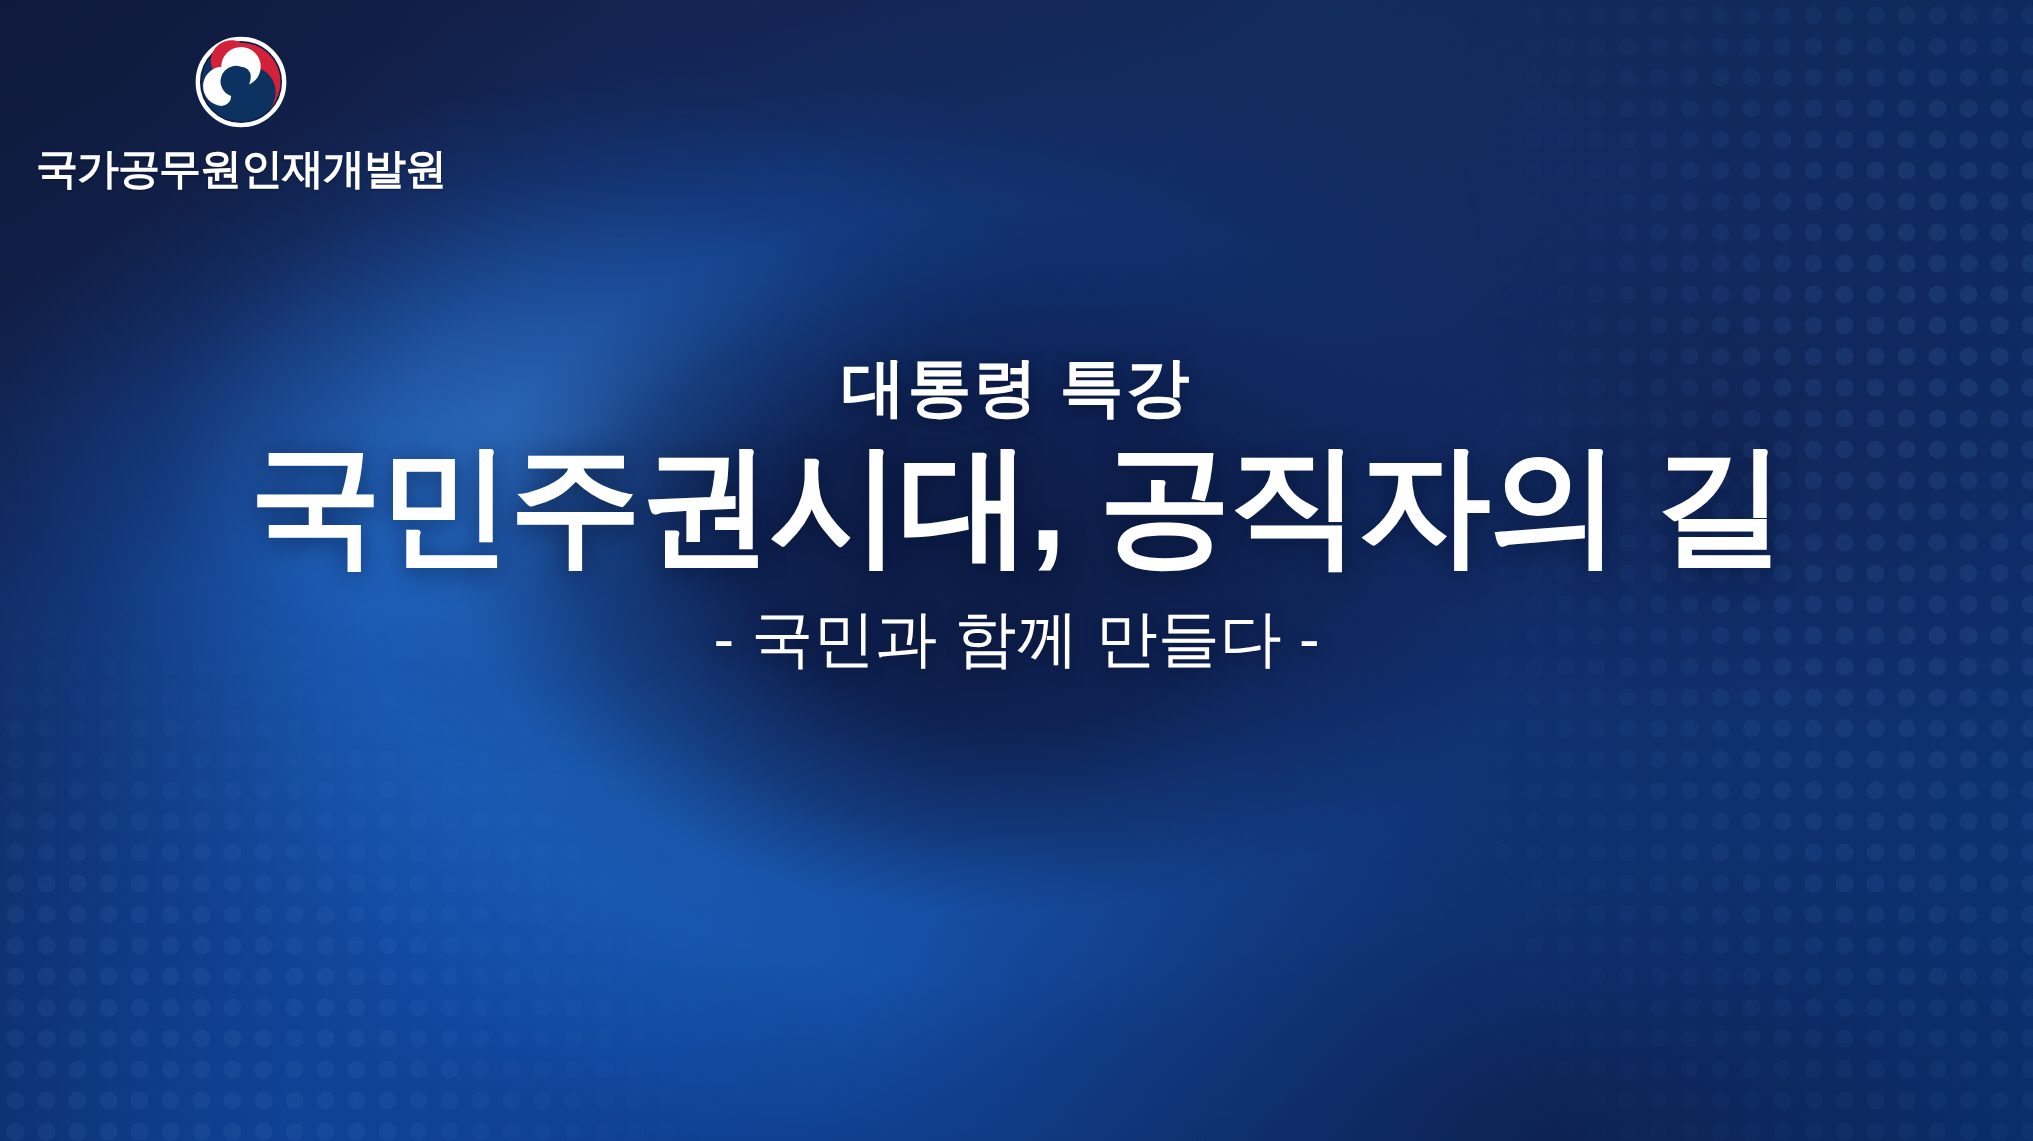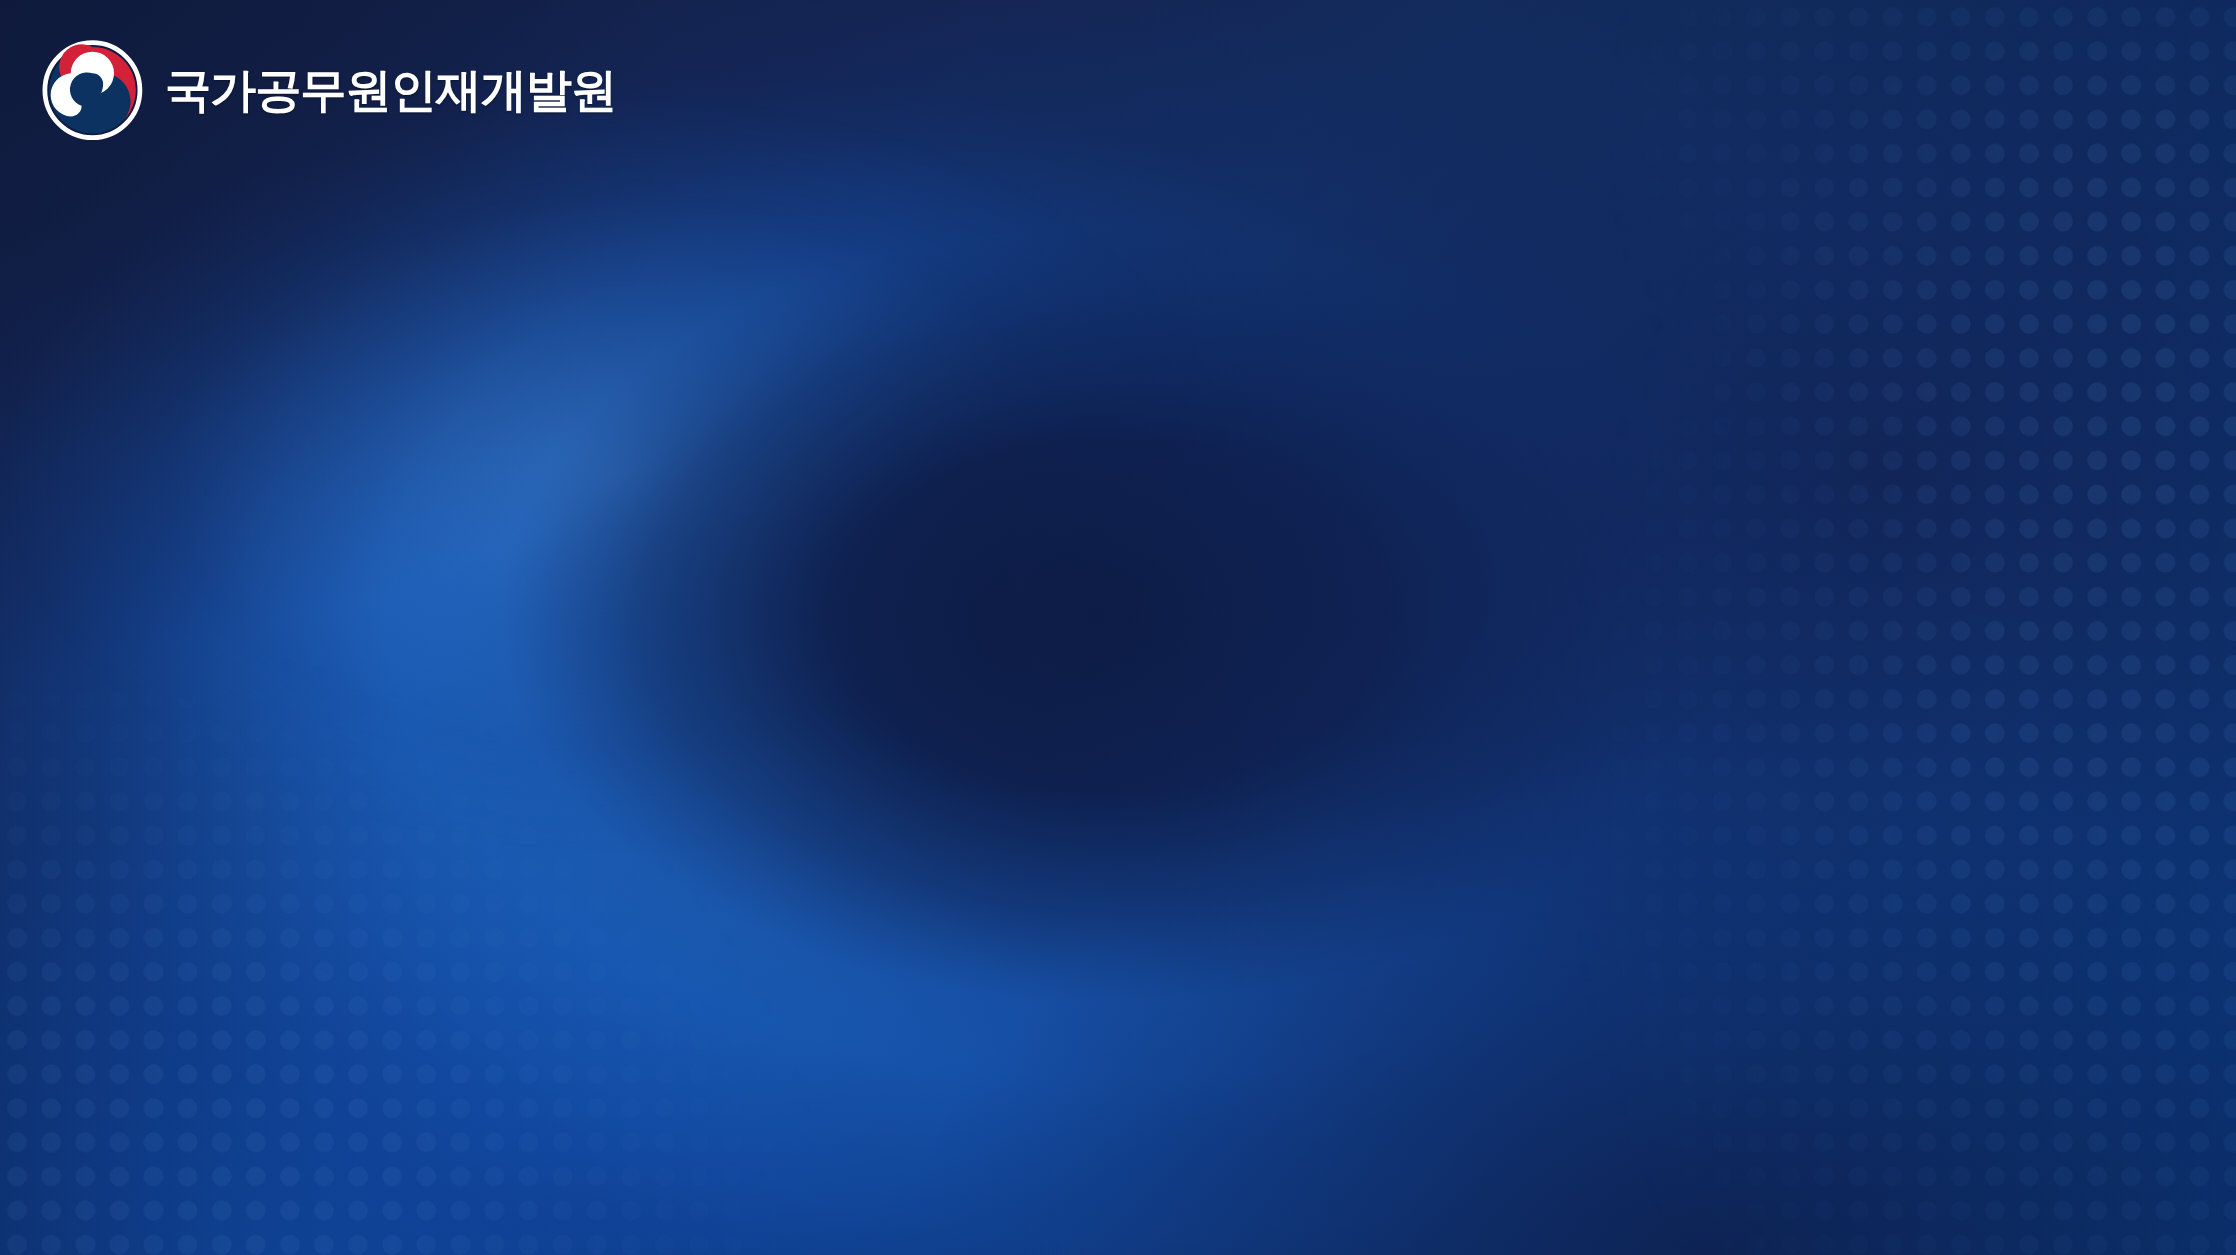--- a/index.html
+++ b/index.html
@@ -147,20 +147,21 @@
 
   
   #logo {
     position: absolute;
     left: 36px;
     top: 34px;
     display: flex;
     align-items: center;
     gap: 18px;
     z-index: 6;
+    flex-direction: column;
   }
   #logo .mark { width: 96px; height: 96px; display: block; flex: 0 0 auto; }
   #logo .wordmark {
     color: #ffffff;
     font-size: 42px;
     font-weight: 700;
     letter-spacing: -1px;
     line-height: 1;
     white-space: nowrap;
     text-shadow: 0 1px 2px rgba(0,0,0,0.35);
@@ -245,14 +246,19 @@
                A 20.5 20.5 0 0 1 50 13.5 Z" fill="#ffffff"></path>
 
       <path d="M 50 34
                A 10.2 10.2 0 0 1 60.2 44.2
                A 20.5 20.5 0 0 1 39.8 64.7
                A 10.2 10.2 0 0 1 50 34 Z" fill="#0b3260"></path>
     </svg>
     <div class="wordmark">국가공무원인재개발원</div>
   </div>
 
+  <div id="headline">
+    <div id="eyebrow">대통령 특강</div>
+    <div id="maintitle">국민주권시대, 공직자의 길</div>
+    <div id="subtitle">- 국민과 함께 만들다 -</div>
+  </div>
 
 </div>
 
 </body></html>

